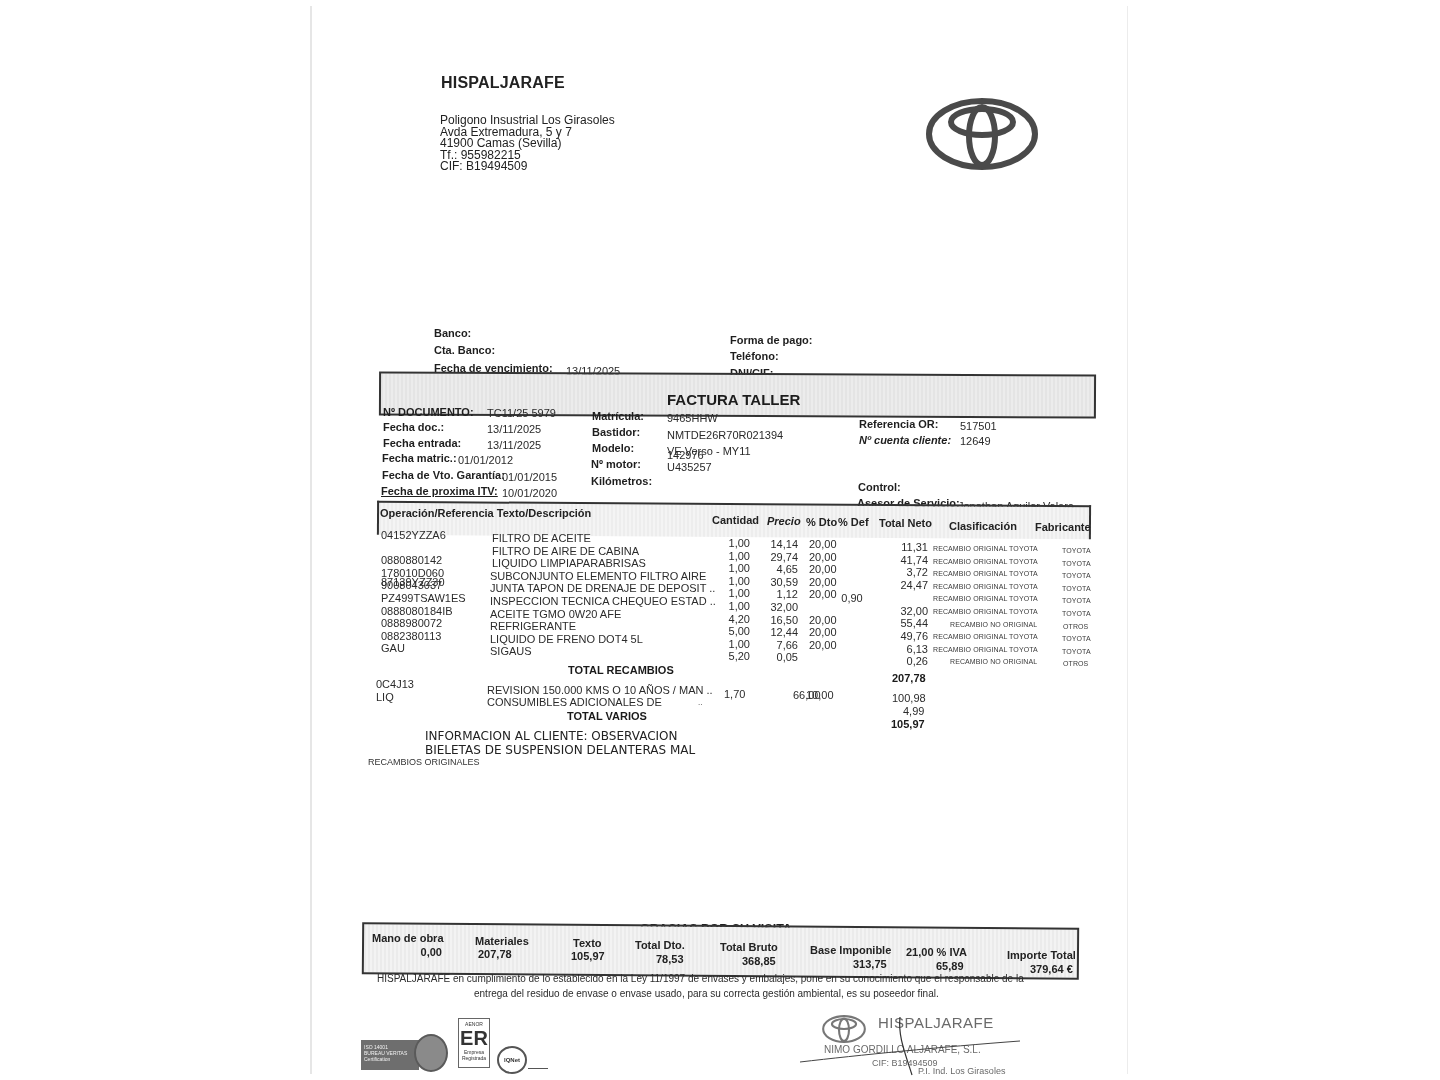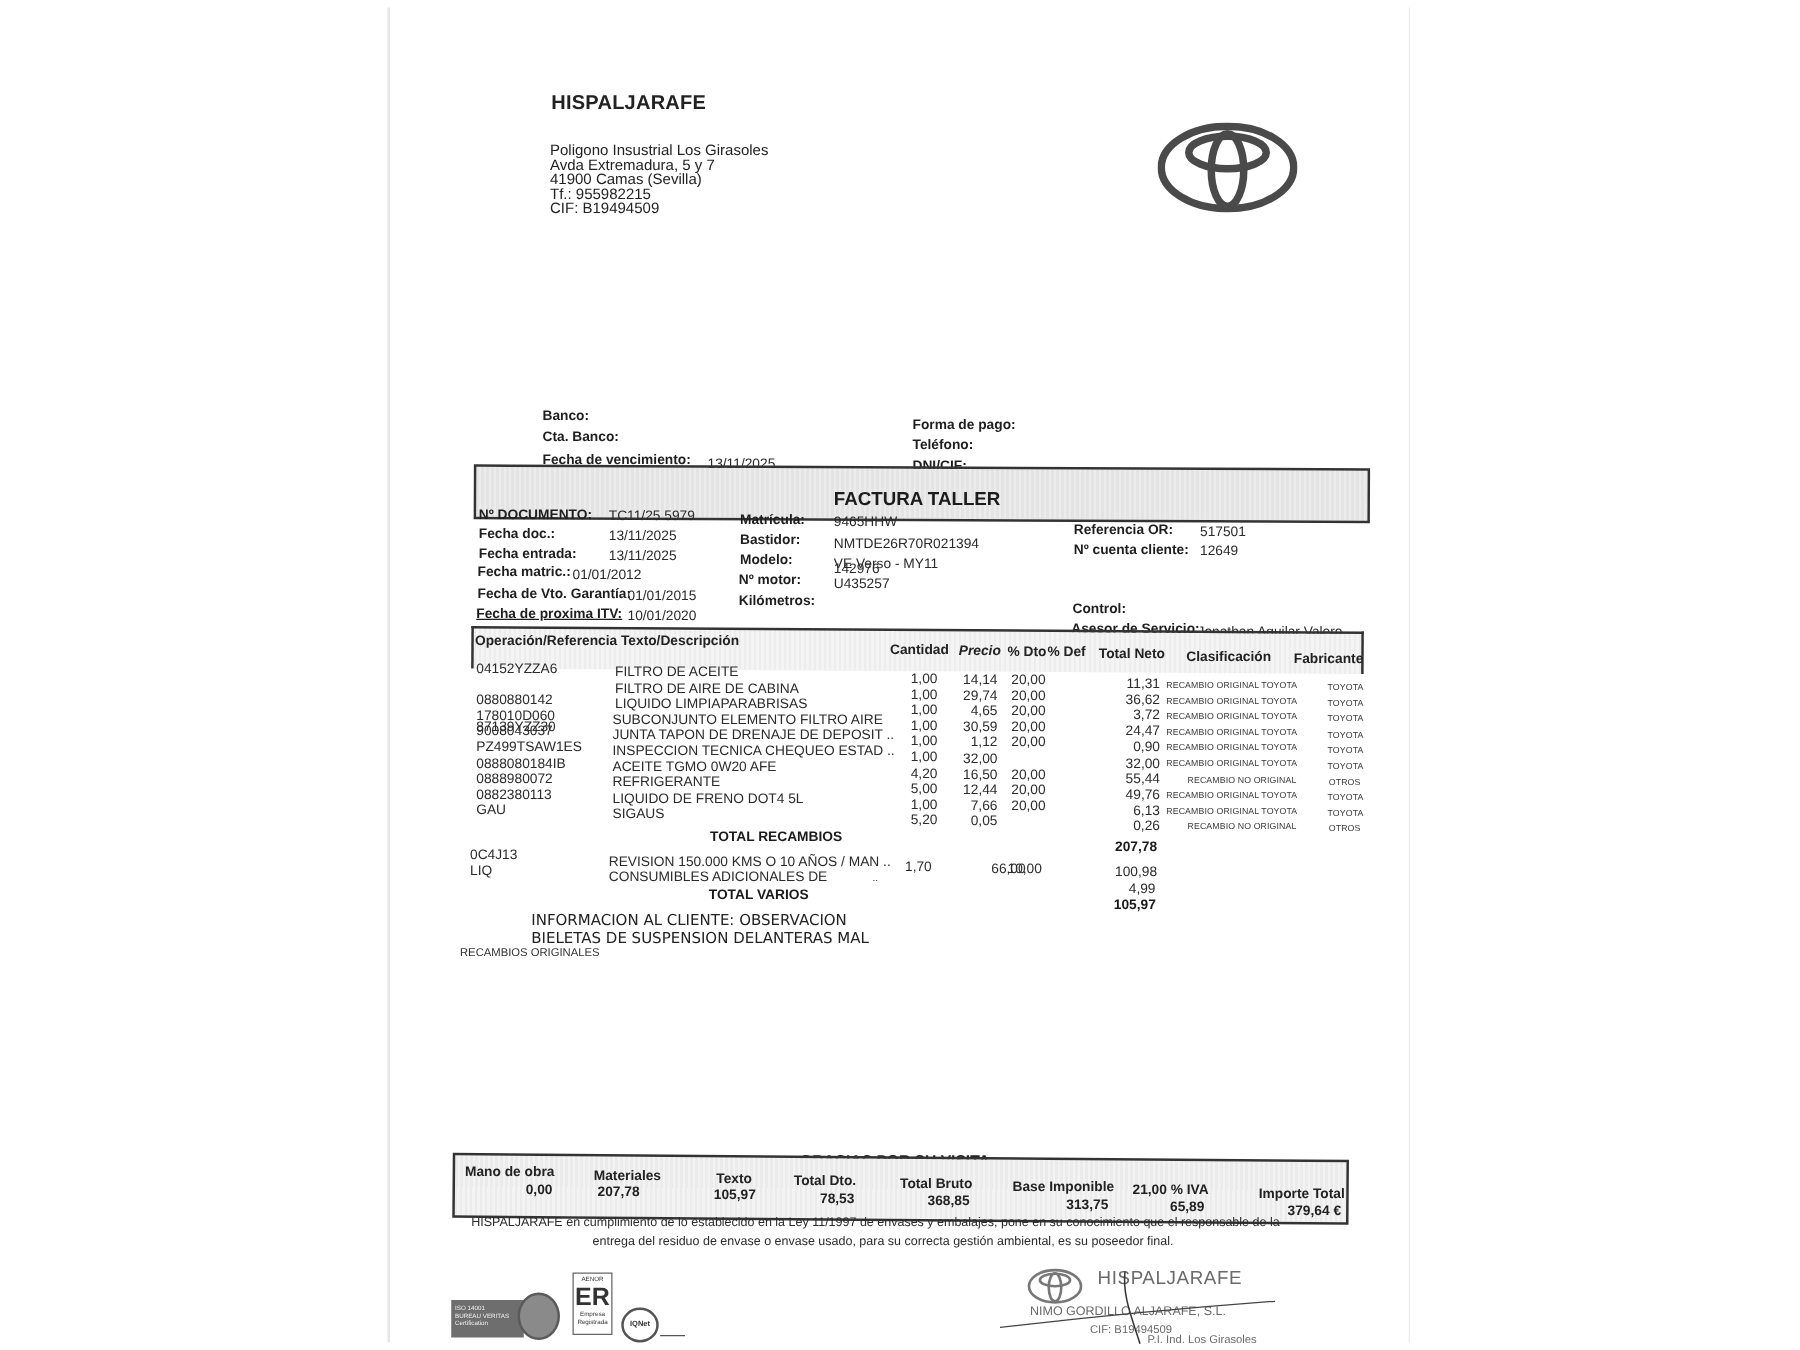--- a/index.html
+++ b/index.html
@@ -107,21 +107,21 @@
 <div class="abs val" style="left:667px; top:429px;">NMTDE26R70R021394</div>
 <div class="abs lbl" style="left:592px; top:442px;">Modelo:</div>
 <div class="abs val" style="left:667px; top:445px;">VE Verso - MY11</div>
 <div class="abs lbl" style="left:591px; top:458px;">Nº motor:</div>
 <div class="abs val" style="left:667px; top:461px;">U435257</div>
 <div class="abs lbl" style="left:591px; top:475px;">Kilómetros:</div>
 <div class="abs val" style="left:667px; top:449px;text-align:right;">142976</div>
 
 <div class="abs lbl" style="left:859px; top:418px;">Referencia OR:</div>
 <div class="abs val" style="left:960px; top:420px;">517501</div>
-<div class="abs lbl" style="left:859px; top:434px;">Nº cuenta cliente:</div>
+<div class="abs lbl" style="left:859px; top:434px;font-style:italic;">Nº cuenta cliente:</div>
 <div class="abs val" style="left:960px; top:435px;">12649</div>
 <div class="abs lbl" style="left:858px; top:481px;">Control:</div>
 <div class="abs lbl" style="left:857px; top:497px; text-decoration: underline;">Asesor de Servicio:</div>
 <div class="abs val" style="left:958px; top:500px;">Jonathan Aguilar Valero</div>
 
 <div class="abs col-header-bar"></div>
 <div class="abs colh" style="left:380px; top:507px;">Operación/Referencia Texto/Descripción</div>
 <div class="abs colh" style="left:712px; top:514px;">Cantidad</div>
 <div class="abs colh" style="left:767px; top:515px;font-style:italic;">Precio</div>
 <div class="abs colh" style="left:806px; top:516px;">% Dto</div>
@@ -212,21 +212,21 @@
 <div class="abs row-text" style="left: 768px; top: 538px; width: 30px; text-align: right;">14,14</div>
 <div class="abs row-text" style="left: 809px; top: 538px;">20,00</div>
 <div class="abs row-text" style="left: 872px; top: 541px; width: 56px; text-align: right;">11,31</div>
 <div class="abs tiny" style="left: 933px; top: 545px;">RECAMBIO ORIGINAL TOYOTA</div>
 <div class="abs tiny" style="left: 1062px; top: 547px;">TOYOTA</div>
 <div class="abs row-text" style="left: 381px; top: 541.6px; margin-top: 34px;">87139YZZ30</div>
 <div class="abs row-text" style="left: 492px; top: 544.6px;">FILTRO DE AIRE DE CABINA</div>
 <div class="abs row-text" style="left: 728px; top: 549.6px; width: 22px; text-align: right;">1,00</div>
 <div class="abs row-text" style="left: 768px; top: 550.6px; width: 30px; text-align: right;">29,74</div>
 <div class="abs row-text" style="left: 809px; top: 550.6px;">20,00</div>
-<div class="abs row-text" style="left: 872px; top: 553.72px; width: 56px; text-align: right;">36,62</div>
+<div class="abs row-text" style="left: 872px; top: 553.72px; width: 56px; text-align: right;">41,74</div>
 <div class="abs tiny" style="left: 933px; top: 557.6px;">RECAMBIO ORIGINAL TOYOTA</div>
 <div class="abs tiny" style="left: 1062px; top: 559.6px;">TOYOTA</div>
 <div class="abs row-text" style="left: 381px; top: 554.2px;">0880880142</div>
 <div class="abs row-text" style="left: 492px; top: 557.2px;">LIQUIDO LIMPIAPARABRISAS</div>
 <div class="abs row-text" style="left: 728px; top: 562.2px; width: 22px; text-align: right;">1,00</div>
 <div class="abs row-text" style="left: 768px; top: 563.2px; width: 30px; text-align: right;">4,65</div>
 <div class="abs row-text" style="left: 809px; top: 563.2px;">20,00</div>
 <div class="abs row-text" style="left: 872px; top: 566.44px; width: 56px; text-align: right;">3,72</div>
 <div class="abs tiny" style="left: 933px; top: 570.2px;">RECAMBIO ORIGINAL TOYOTA</div>
 <div class="abs tiny" style="left: 1062px; top: 572.2px;">TOYOTA</div>
@@ -236,21 +236,21 @@
 <div class="abs row-text" style="left: 768px; top: 575.8px; width: 30px; text-align: right;">30,59</div>
 <div class="abs row-text" style="left: 809px; top: 575.8px;">20,00</div>
 <div class="abs row-text" style="left: 872px; top: 579.16px; width: 56px; text-align: right;">24,47</div>
 <div class="abs tiny" style="left: 933px; top: 582.8px;">RECAMBIO ORIGINAL TOYOTA</div>
 <div class="abs tiny" style="left: 1062px; top: 584.8px;">TOYOTA</div>
 <div class="abs row-text" style="left: 381px; top: 579.4px;">9008043037</div>
 <div class="abs row-text" style="left: 490px; top: 582.4px;">JUNTA TAPON DE DRENAJE DE DEPOSIT ..</div>
 <div class="abs row-text" style="left: 728px; top: 587.4px; width: 22px; text-align: right;">1,00</div>
 <div class="abs row-text" style="left: 768px; top: 588.4px; width: 30px; text-align: right;">1,12</div>
 <div class="abs row-text" style="left: 809px; top: 588.4px;">20,00</div>
-<div class="abs row-text" style="left: 872px; top: 591.88px; width: 56px; text-align: right;">0,90</div>
+<div class="abs row-text" style="left: 824px; top: 591.88px; width: 56px; text-align: center;">0,90</div>
 <div class="abs tiny" style="left: 933px; top: 595.4px;">RECAMBIO ORIGINAL TOYOTA</div>
 <div class="abs tiny" style="left: 1062px; top: 597.4px;">TOYOTA</div>
 <div class="abs row-text" style="left: 381px; top: 592px;">PZ499TSAW1ES</div>
 <div class="abs row-text" style="left: 490px; top: 595px;">INSPECCION TECNICA CHEQUEO ESTAD ..</div>
 <div class="abs row-text" style="left: 728px; top: 600px; width: 22px; text-align: right;">1,00</div>
 <div class="abs row-text" style="left: 768px; top: 601px; width: 30px; text-align: right;">32,00</div>
 <div class="abs row-text" style="left: 809px; top: 601px;"></div>
 <div class="abs row-text" style="left: 872px; top: 604.6px; width: 56px; text-align: right;">32,00</div>
 <div class="abs tiny" style="left: 933px; top: 608px;">RECAMBIO ORIGINAL TOYOTA</div>
 <div class="abs tiny" style="left: 1062px; top: 610px;">TOYOTA</div>

